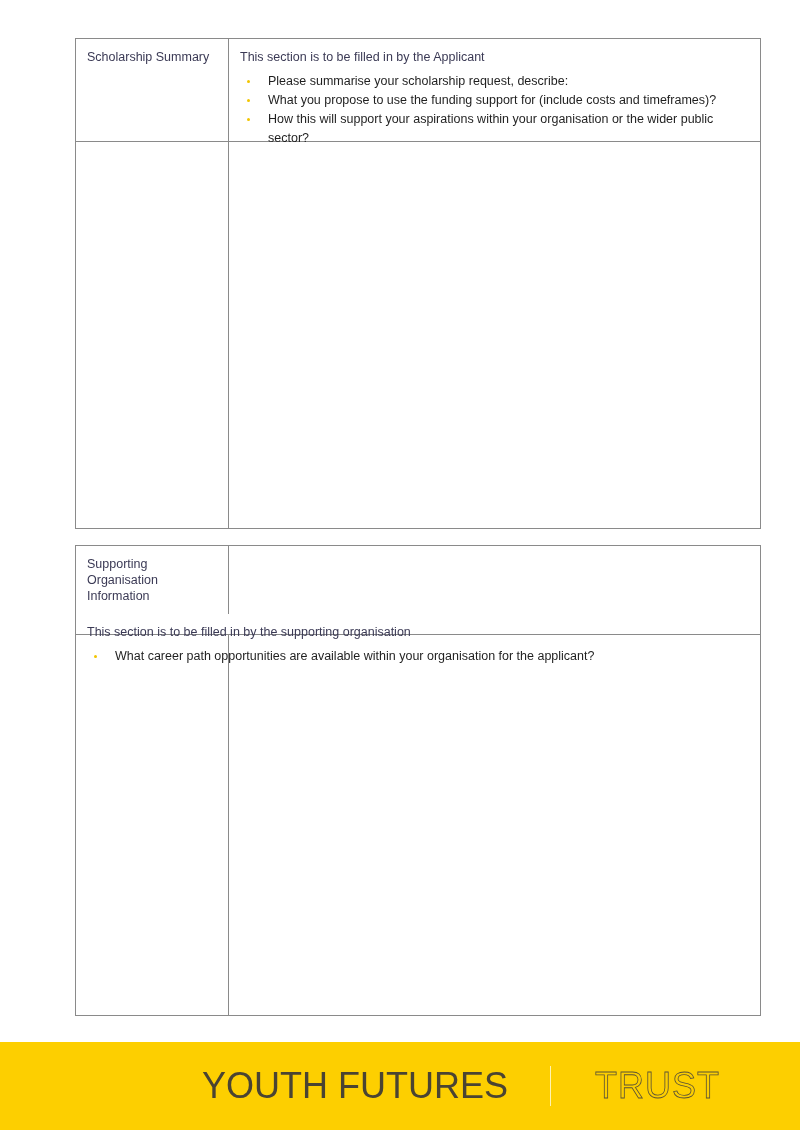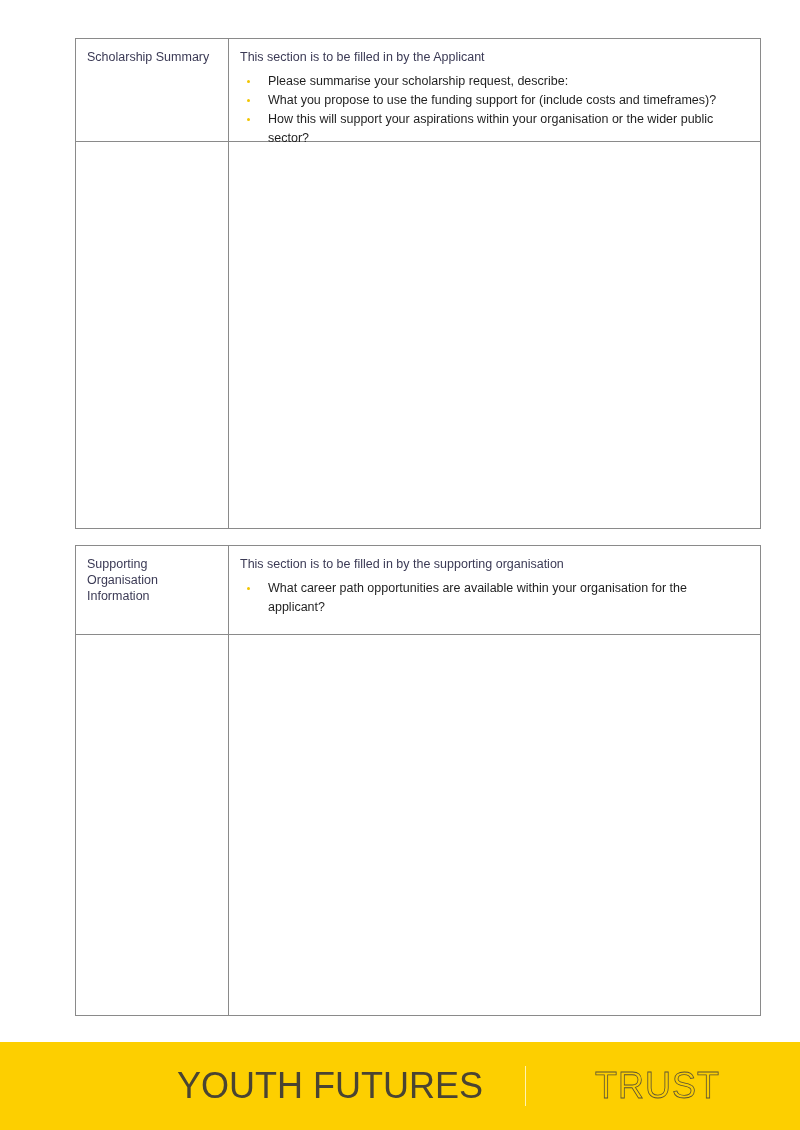--- a/index.html
+++ b/index.html
@@ -30,41 +30,41 @@
     color: #1f1f1f; font-size: 12.5px;
   }
   ul.bullets li .dot {
     position: absolute; left: 2px; top: 8px; width: 3px; height: 3px;
     border-radius: 50%; background: #f2c500;
   }
   #table1 { top: 38px; height: 491px; }
   #table1 .row-head { height: 102px; }
   #table1 .row-body { height: 387px; }
   #table2 { top: 545px; height: 471px; }
-  #table2 .row-head { height: 88px; }
+  #table2 .row-head { height: 88px; flex-direction: column; }
   #table2 .row-body { height: 381px; }
   .row-body .cell-label, .row-body .cell-content { padding: 0; }
 
   .footer-band {
     position: absolute; left: 0; top: 1042px; width: 800px; height: 88px;
     background: #fdcf00;
   }
   .brand {
     position: absolute; right: 80px; top: 22px;
     display: flex; align-items: center; height: 44px; gap: 32px;
   }
   .brand-main {
     font-size: 36px; font-weight: 400; color: #4a4432; letter-spacing: 0px;
   }
   .brand-divider {
     width: 1px; height: 40px; background: #fff3b0; margin: 0 12px 0 10px;
   }
   .brand-sub {
     font-size: 36px; font-weight: 300; color: transparent;
-    -webkit-text-stroke: 0.8px #5a5236; letter-spacing: 1px; margin-left: 25px;
+    -webkit-text-stroke: 0.8px #5a5236; letter-spacing: 1px;
   }
 </style>
 </head>
 <body>
 
 <div class="form-table" id="table1">
   <div class="row row-head">
     <div class="cell-label">Scholarship Summary</div>
     <div class="cell-content">
       <div class="intro">This section is to be filled in by the Applicant</div>

